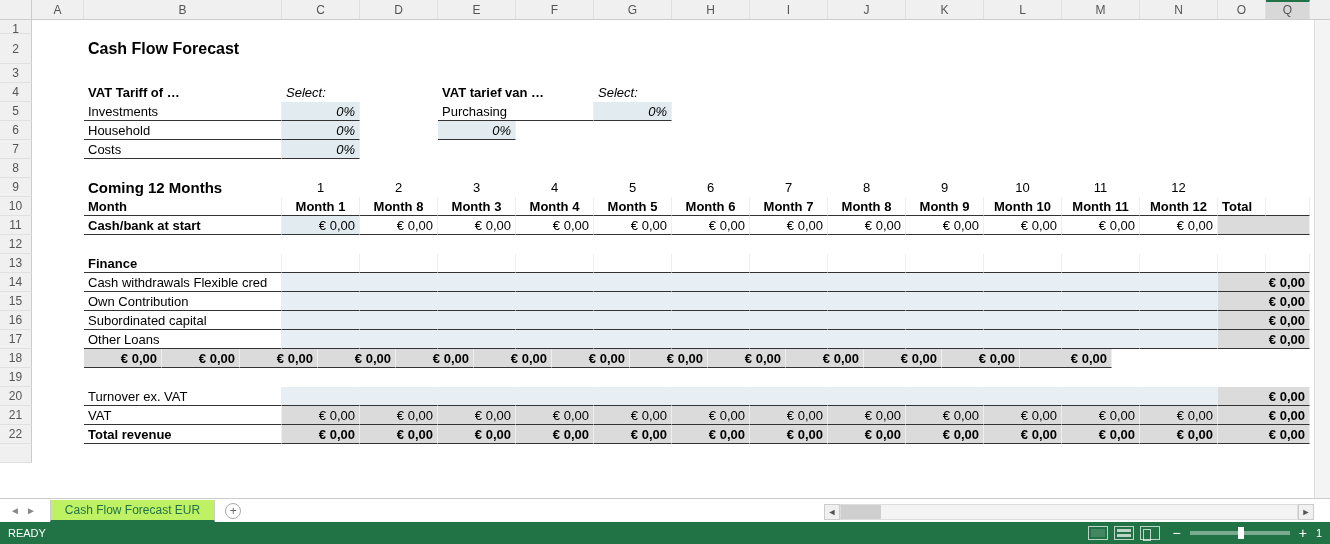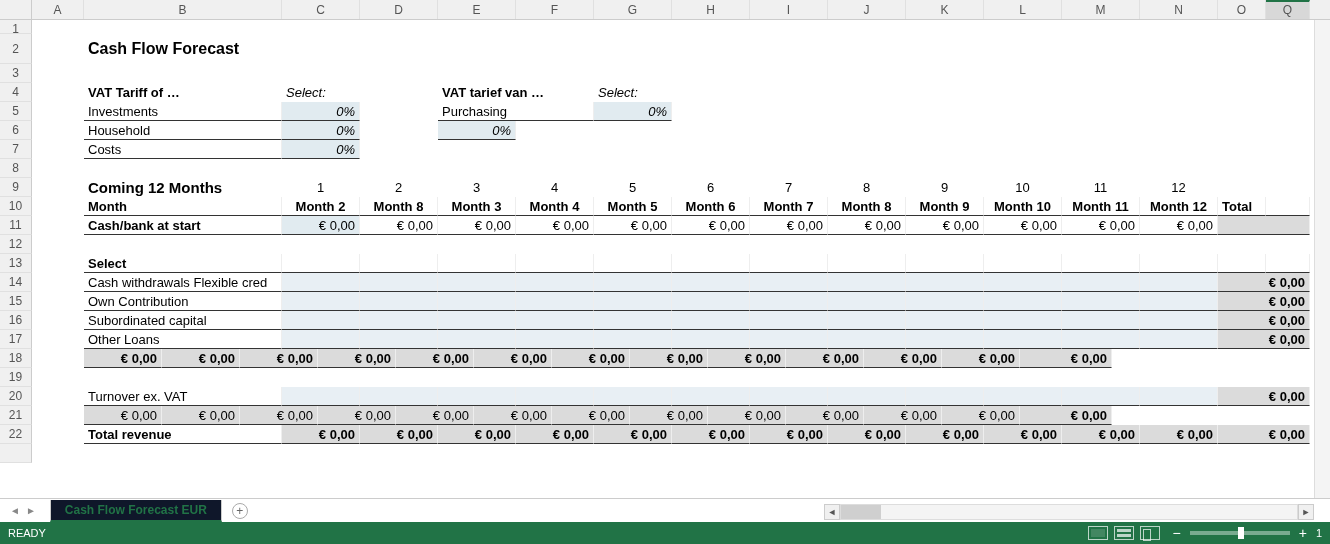--- a/index.html
+++ b/index.html
@@ -113,22 +113,22 @@
     gap: 2px;
     padding: 0 8px;
     align-items: center;
     color: #888;
   }
   .tab-nav span { cursor: default; font-size: 10px; padding: 0 2px; }
   .tab {
     padding: 3px 14px;
     border: 1px solid #ccc;
     border-top: none;
-    background: #0f172a;
-    font-weight: bold;
+    background: #bef264;
+    font-weight: normal;
     color: #217346;
     border-bottom: 2px solid #217346;
     margin-left: 4px;
   }
   .tab-add {
     margin-left: 10px;
     width: 16px; height: 16px;
     border: 1px solid #aaa;
     border-radius: 50%;
     text-align: center;
@@ -397,21 +397,21 @@
         <div class="cell cM noborder center">11</div>
         <div class="cell cN noborder center">12</div>
         <div class="cell cO noborder"></div>
           <div class="cell cP noborder"></div>
       </div>
 
       <div class="row">
         <div class="row-h">10</div>
         <div class="cell cA noborder"></div>
         <div class="cell cB border-b bold">Month</div>
-        <div class="cell cC border-b bold center">Month 2</div>
+        <div class="cell cC border-b bold center">Month 1</div>
         <div class="cell cD border-b bold center">Month 8</div>
         <div class="cell cE border-b bold center">Month 3</div>
         <div class="cell cF border-b bold center">Month 4</div>
         <div class="cell cG border-b bold center">Month 5</div>
         <div class="cell cH border-b bold center">Month 6</div>
         <div class="cell cI border-b bold center">Month 7</div>
         <div class="cell cJ border-b bold center">Month 8</div>
         <div class="cell cK border-b bold center">Month 9</div>
         <div class="cell cL border-b bold center">Month 10</div>
         <div class="cell cM border-b bold center">Month 11</div>
@@ -455,21 +455,21 @@
           <div class="cell cL noborder"></div>
           <div class="cell cM noborder"></div>
           <div class="cell cN noborder"></div>
           <div class="cell cO noborder"></div>
           <div class="cell cP noborder"></div>
       </div>
 
       <div class="row">
         <div class="row-h">13</div>
         <div class="cell cA noborder"></div>
-        <div class="cell cB border-b bold">Select</div>
+        <div class="cell cB border-b bold">Finance</div>
         <div class="cell cC border-b"></div>
           <div class="cell cD border-b"></div>
           <div class="cell cE border-b"></div>
           <div class="cell cF border-b"></div>
           <div class="cell cG border-b"></div>
           <div class="cell cH border-b"></div>
           <div class="cell cI border-b"></div>
           <div class="cell cJ border-b"></div>
           <div class="cell cK border-b"></div>
           <div class="cell cL border-b"></div>
@@ -605,20 +605,21 @@
           <div class="cell cK border-b fill-blue-light"></div>
           <div class="cell cL border-b fill-blue-light"></div>
           <div class="cell cM border-b fill-blue-light"></div>
           <div class="cell cN border-b fill-blue-light"></div>
         <div class="cell border-b fill-grey right bold" style="width:92px">€ 0,00</div>
       </div>
 
       <div class="row">
         <div class="row-h">21</div>
         <div class="cell cA noborder"></div>
+        <div class="cell cB border-b">VAT</div>
         <div class="cell cC border-b fill-grey right">€ 0,00</div>
         <div class="cell cD border-b fill-grey right">€ 0,00</div>
         <div class="cell cE border-b fill-grey right">€ 0,00</div>
         <div class="cell cF border-b fill-grey right">€ 0,00</div>
         <div class="cell cG border-b fill-grey right">€ 0,00</div>
         <div class="cell cH border-b fill-grey right">€ 0,00</div>
         <div class="cell cI border-b fill-grey right">€ 0,00</div>
         <div class="cell cJ border-b fill-grey right">€ 0,00</div>
         <div class="cell cK border-b fill-grey right">€ 0,00</div>
         <div class="cell cL border-b fill-grey right">€ 0,00</div>

